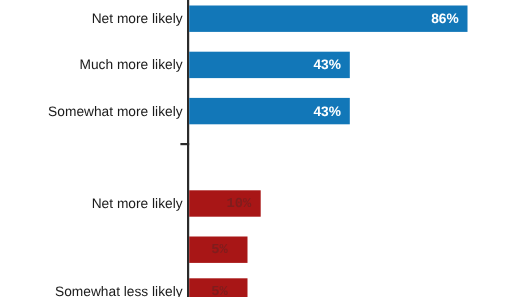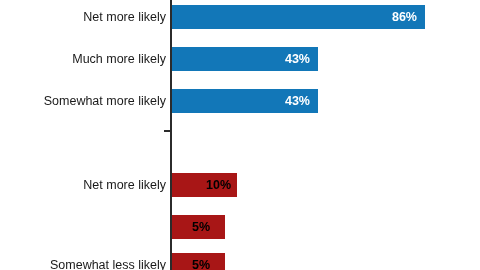--- a/index.html
+++ b/index.html
@@ -67,22 +67,23 @@
     color: #ffffff;
     white-space: nowrap;
   }
   .bar-value-outside {
     position: absolute;
     top: 5px;
     height: 24px;
     line-height: 24px;
     font-size: 12.5px;
     font-weight: bold;
-    color: #000000;
+    color: #7f1d1d;
     white-space: nowrap;
+    font-family: Liberation Mono, monospace;
   }
   .tick {
     position: absolute;
     left: 164px;
     width: 8px;
     height: 2px;
     background: #2b2b2b;
   }
 </style>
 </head>

